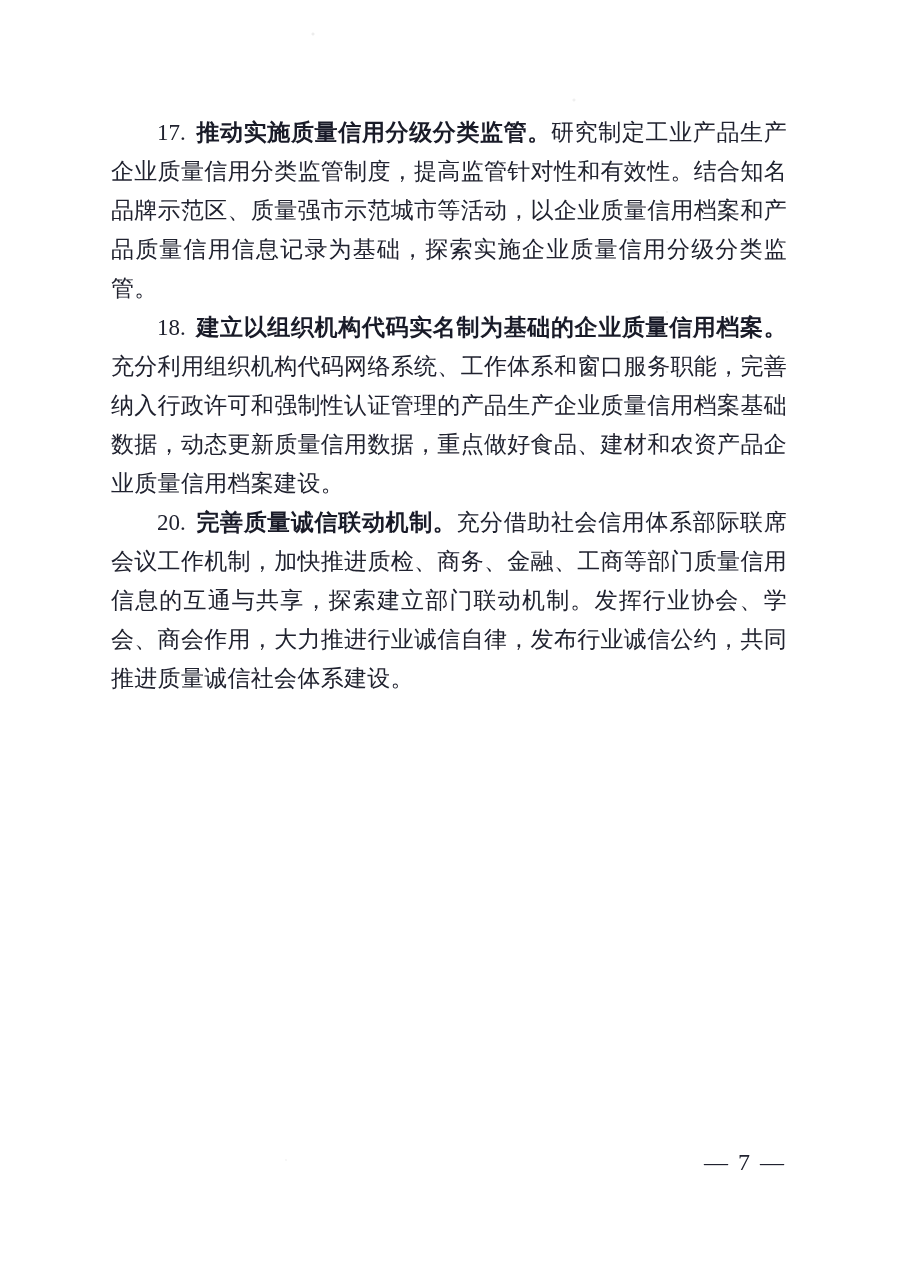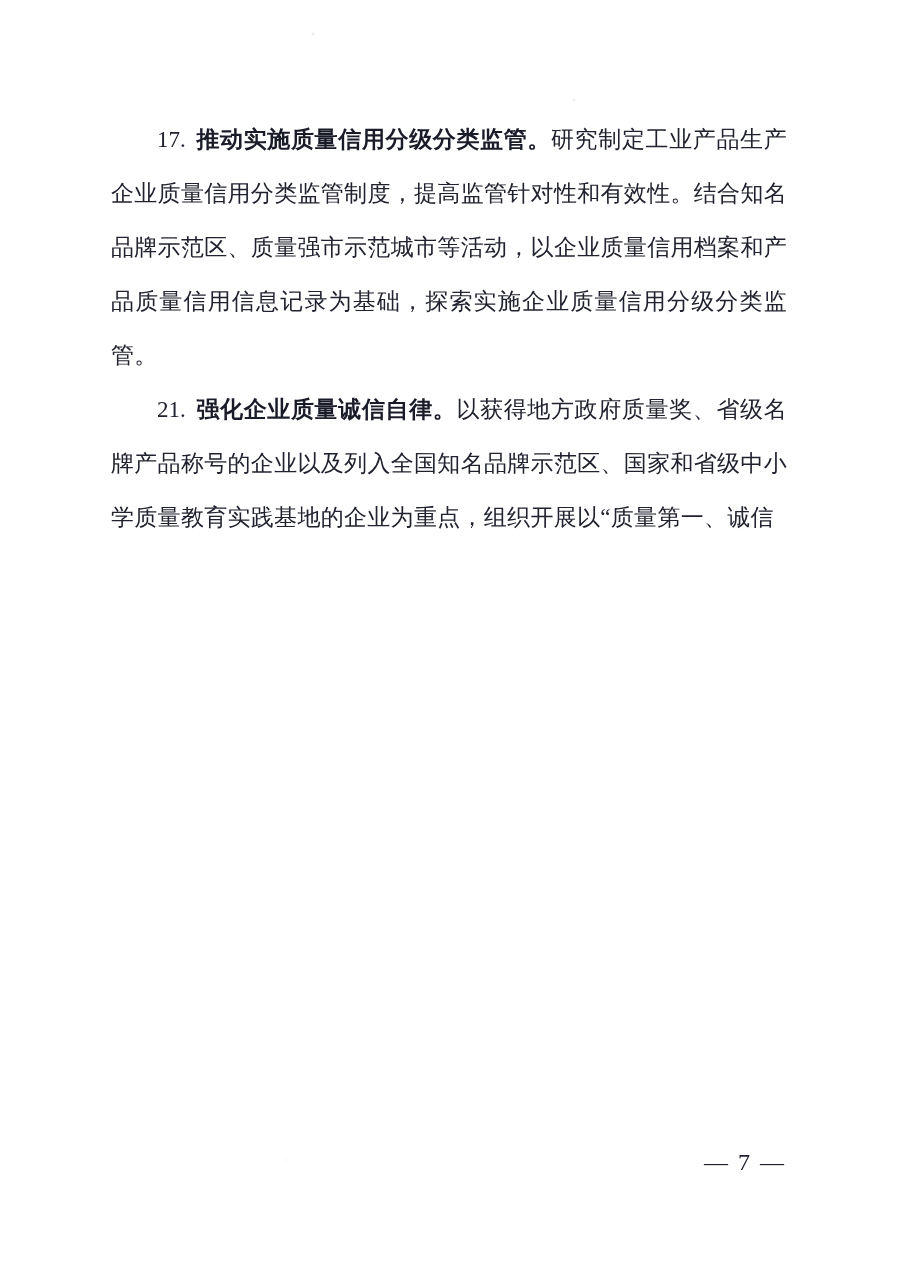--- a/index.html
+++ b/index.html
@@ -23,21 +23,21 @@
   }
   .content {
     position: absolute;
     left: 111px;
     top: 113px;
     width: 676px;
   }
   p.para {
     margin: 0;
     font-size: 23px;
-    line-height: 54px;
+    line-height: 39px;
     text-align: justify;
     text-justify: inter-ideograph;
     text-indent: 2em;
     word-break: break-all;
     letter-spacing: 0.3px;
   }
   .num {
     font-weight: 400;
     margin-right: 0.45em;
     letter-spacing: 0;
@@ -62,23 +62,26 @@
 </head>
 <body>
 
 <div class="page">
   <div class="content">
 
     <p class="para">
       <span class="num">17.</span><span class="heading">推动实施质量信用分级分类监管。</span><span class="body-text">研究制定工业产品生产企业质量信用分类监管制度，提高监管针对性和有效性。结合知名品牌示范区、质量强市示范城市等活动，以企业质量信用档案和产品质量信用信息记录为基础，探索实施企业质量信用分级分类监管。</span>
     </p>
 
-
+    <p class="para">
+      <span class="num">18.</span><span class="heading">建立以组织机构代码实名制为基础的企业质量信用档案。</span><span class="body-text">充分利用组织机构代码网络系统、工作体系和窗口服务职能，完善纳入行政许可和强制性认证管理的产品生产企业质量信用档案基础数据，动态更新质量信用数据，重点做好食品、建材和农资产品企业质量信用档案建设。</span>
+    </p>
 
 
     <p class="para">
-      <span class="num">21.</span><span class="heading">强化企业质量诚信自律。</span><span class="body-text">以获得地方政府质量奖、省级名牌产品称号的企业以及列入全国知名品牌示范区、国家和省级中小学质量教育实践基地的企业为重点，组织开展以“质量第一、诚信</span>
+      <span class="num">20.</span><span class="heading">完善质量诚信联动机制。</span><span class="body-text">充分借助社会信用体系部际联席会议工作机制，加快推进质检、商务、金融、工商等部门质量信用信息的互通与共享，探索建立部门联动机制。发挥行业协会、学会、商会作用，大力推进行业诚信自律，发布行业诚信公约，共同推进质量诚信社会体系建设。</span>
     </p>
+
 
   </div>
 
   <div class="footer">— 7 —</div>
 </div>
 
 </body></html>

